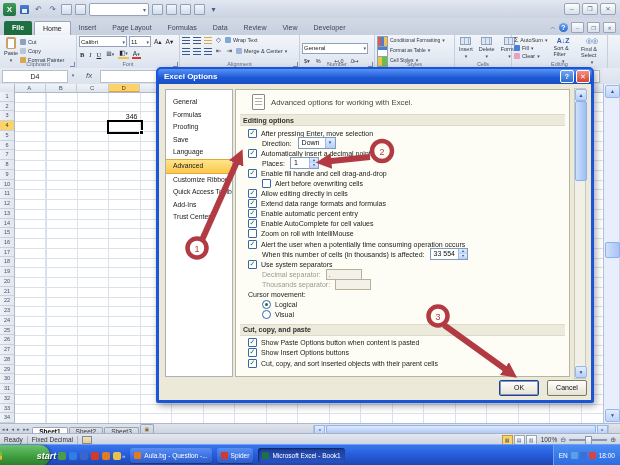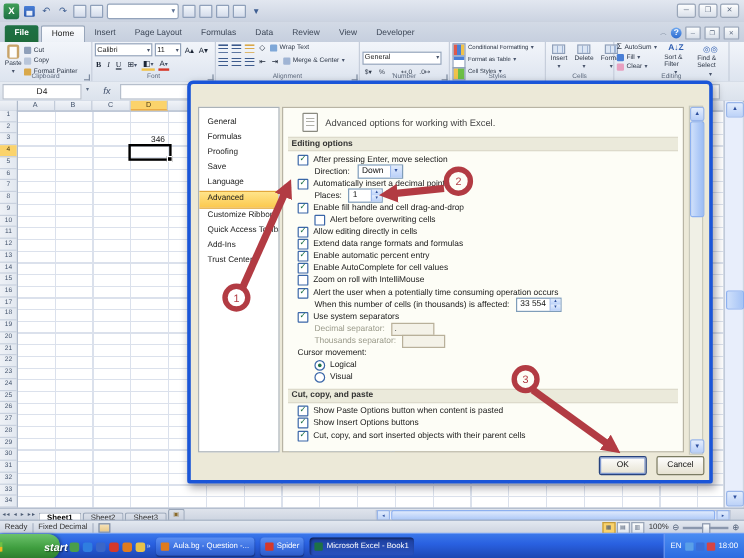--- a/index.html
+++ b/index.html
@@ -457,20 +457,25 @@
   </div>
 <div class="abs" id="cell-d3">346</div>
 <div class="abs" id="sel-box"></div>
 <div class="abs" id="vsb">
   <span class="sb-btn" style="top:1px;">▲</span>
   <span id="vsb-thumb"></span>
   <span class="sb-btn" style="bottom:1px;">▼</span>
 </div>
 
 <div class="abs" id="dialog">
+  <div id="dlg-title">
+    <span>Excel Options</span>
+    <span class="dlg-titlebtn" id="dlg-help">?</span>
+    <span class="dlg-titlebtn" id="dlg-close">✕</span>
+  </div>
   <div id="dlg-side">
       <div class="side-item">General</div>
       <div class="side-item">Formulas</div>
       <div class="side-item">Proofing</div>
       <div class="side-item">Save</div>
       <div class="side-item">Language</div>
       <div class="side-item sel">Advanced</div>
       <div class="side-item">Customize Ribbon</div>
       <div class="side-item">Quick Access Toolbar</div>
       <div class="side-item">Add-Ins</div>

